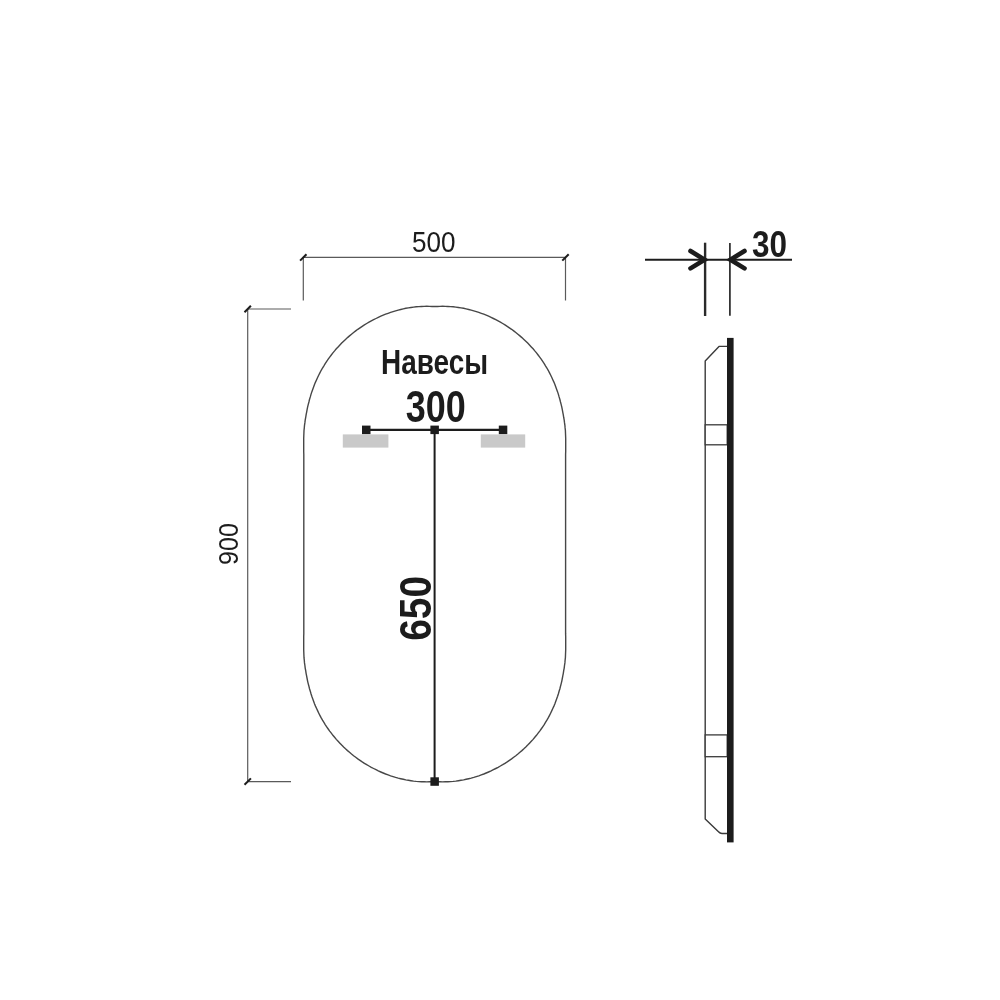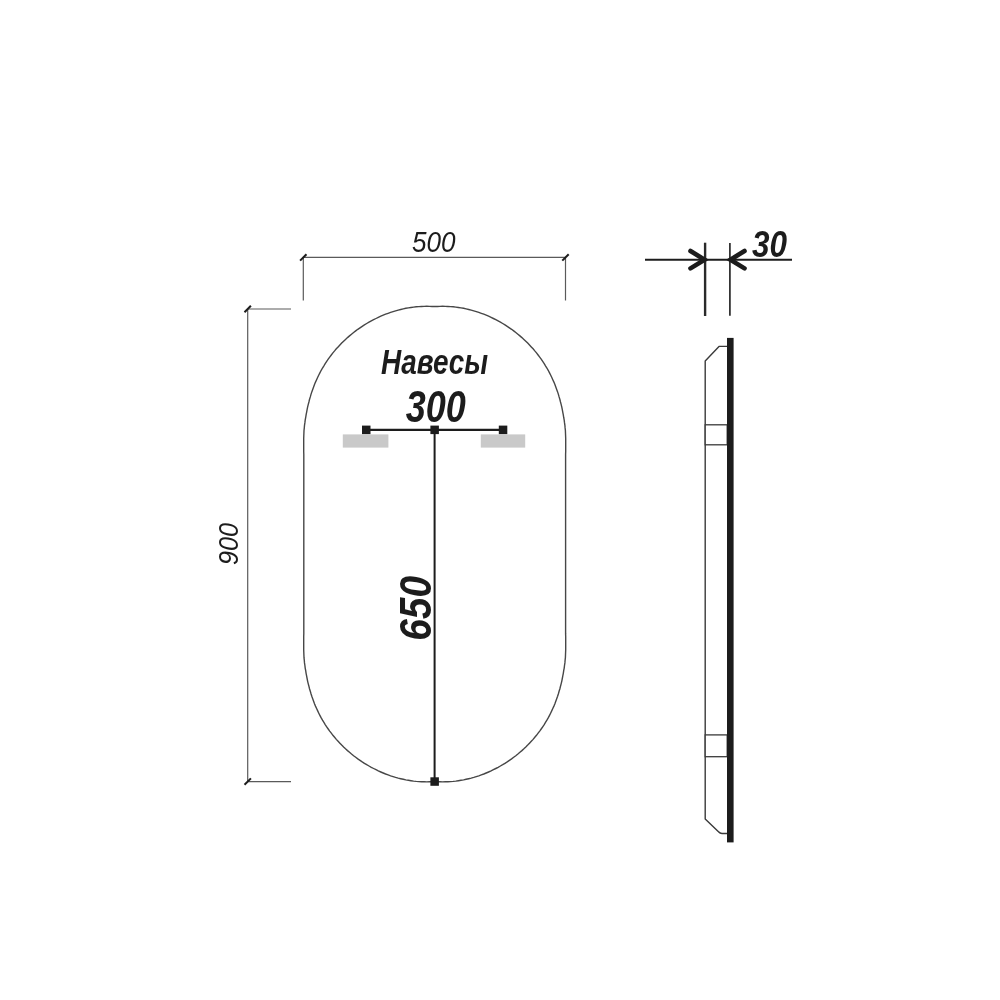--- a/index.html
+++ b/index.html
@@ -1,16 +1,16 @@
 <!DOCTYPE html>
 <html><head>
 <meta charset="utf-8">
 <style>
   html,body { margin:0; padding:0; background:#ffffff; }
-  .wrap { width:1000px; height:1000px; position:relative;font-style:italic; }
+  .wrap { width:1000px; height:1000px; position:relative; }
   svg { position:absolute; top:0; left:0; }
   text { font-family:"Liberation Sans", sans-serif; fill:#1c1c1c; -webkit-font-smoothing:antialiased; }
 </style>
 </head>
 <body>
 <div class="wrap">
 <svg width="1000" height="1000" viewBox="0 0 1000 1000">
 
   <path d="M434.7,306.4 L432.0,306.5 L429.4,306.4 L426.8,306.3 L424.1,306.4 L421.5,306.5 L418.9,306.6 L416.2,306.8 L413.6,307.1 L411.0,307.5 L408.4,307.9 L405.8,308.3 L403.3,308.9 L400.7,309.5 L398.2,310.1 L395.6,310.8 L393.1,311.6 L390.6,312.4 L388.1,313.3 L385.6,314.2 L383.2,315.2 L380.8,316.2 L378.3,317.3 L376.0,318.5 L373.6,319.7 L371.3,320.9 L369.0,322.2 L366.7,323.5 L364.4,324.9 L362.2,326.3 L360.0,327.8 L357.8,329.3 L355.7,330.9 L353.6,332.5 L351.5,334.2 L349.5,335.9 L347.5,337.6 L345.5,339.4 L343.6,341.2 L341.7,343.1 L339.9,345.0 L338.1,346.9 L336.3,348.8 L334.6,350.9 L332.9,352.9 L331.3,355.0 L329.7,357.1 L328.2,359.2 L326.7,361.4 L325.2,363.6 L323.9,365.8 L322.5,368.0 L321.2,370.3 L320.0,372.6 L318.8,375.0 L317.7,377.3 L316.6,379.7 L315.5,382.1 L314.5,384.5 L313.6,387.0 L312.7,389.5 L311.8,391.9 L311.0,394.4 L310.3,396.9 L309.5,399.5 L308.9,402.0 L308.2,404.6 L307.6,407.1 L307.1,409.7 L306.6,412.3 L306.1,414.9 L305.7,417.5 L305.2,420.1 L304.9,422.7 L304.5,425.3 L304.3,427.9 L304.0,430.5 L303.9,433.2 L303.8,435.8 L303.7,438.4 L303.7,441.1 L303.7,443.7 L303.7,446.4 L303.7,449.0 L303.7,451.7 L303.8,454.3 L303.8,457.0 L303.8,459.6 L303.8,462.3 L303.8,464.9 L303.8,467.6 L303.8,470.3 L303.8,472.9 L303.8,475.6 L303.8,478.3 L303.8,480.9 L303.8,483.6 L303.8,486.2 L303.8,488.9 L303.8,491.6 L303.8,494.2 L303.8,496.9 L303.8,499.5 L303.8,502.2 L303.8,504.8 L303.8,507.5 L303.8,510.1 L303.8,512.7 L303.8,515.4 L303.8,518.0 L303.8,520.6 L303.8,523.2 L303.8,525.9 L303.8,528.5 L303.8,531.1 L303.8,533.7 L303.8,536.3 L303.8,538.9 L303.8,541.4 L303.8,544.1 L303.8,546.8 L303.8,549.3 L303.8,551.9 L303.8,554.5 L303.8,557.1 L303.8,559.7 L303.8,562.3 L303.8,565.0 L303.8,567.6 L303.8,570.2 L303.8,572.8 L303.8,575.5 L303.8,578.1 L303.8,580.7 L303.8,583.4 L303.8,586.0 L303.8,588.7 L303.8,591.3 L303.8,594.0 L303.8,596.6 L303.8,599.3 L303.8,602.0 L303.8,604.6 L303.8,607.3 L303.8,609.9 L303.8,612.6 L303.8,615.3 L303.8,617.9 L303.8,620.6 L303.8,623.3 L303.8,625.9 L303.8,628.6 L303.8,631.2 L303.8,633.9 L303.7,636.5 L303.7,639.2 L303.7,641.8 L303.7,644.5 L303.7,647.1 L303.7,649.8 L303.8,652.4 L303.9,655.0 L304.0,657.7 L304.3,660.3 L304.5,662.9 L304.9,665.5 L305.2,668.1 L305.7,670.7 L306.1,673.3 L306.6,675.9 L307.1,678.5 L307.6,681.1 L308.2,683.6 L308.9,686.2 L309.5,688.7 L310.3,691.3 L311.0,693.8 L311.8,696.3 L312.7,698.7 L313.6,701.2 L314.5,703.7 L315.5,706.1 L316.6,708.5 L317.7,710.9 L318.8,713.2 L320.0,715.6 L321.2,717.9 L322.5,720.2 L323.9,722.4 L325.2,724.6 L326.7,726.8 L328.2,729.0 L329.7,731.1 L331.3,733.2 L332.9,735.3 L334.6,737.3 L336.3,739.4 L338.1,741.3 L339.9,743.2 L341.7,745.1 L343.6,747.0 L345.5,748.8 L347.5,750.6 L349.5,752.3 L351.5,754.0 L353.6,755.7 L355.7,757.3 L357.8,758.9 L360.0,760.4 L362.2,761.9 L364.4,763.3 L366.7,764.7 L369.0,766.0 L371.3,767.3 L373.6,768.5 L376.0,769.7 L378.3,770.9 L380.8,772.0 L383.2,773.0 L385.6,774.0 L388.1,774.9 L390.6,775.8 L393.1,776.6 L395.6,777.4 L398.2,778.1 L400.7,778.7 L403.3,779.3 L405.8,779.9 L408.4,780.3 L411.0,780.7 L413.6,781.1 L416.2,781.4 L418.9,781.6 L421.5,781.7 L424.1,781.8 L426.8,781.9 L429.4,781.8 L432.0,781.7 L434.7,781.8 L437.4,781.7 L440.0,781.8 L442.6,781.9 L445.3,781.8 L447.9,781.7 L450.5,781.6 L453.2,781.4 L455.8,781.1 L458.4,780.7 L461.0,780.3 L463.6,779.9 L466.1,779.3 L468.7,778.7 L471.2,778.1 L473.8,777.4 L476.3,776.6 L478.8,775.8 L481.3,774.9 L483.8,774.0 L486.2,773.0 L488.6,772.0 L491.1,770.9 L493.4,769.7 L495.8,768.5 L498.1,767.3 L500.4,766.0 L502.7,764.7 L505.0,763.3 L507.2,761.9 L509.4,760.4 L511.6,758.9 L513.7,757.3 L515.8,755.7 L517.9,754.0 L519.9,752.3 L521.9,750.6 L523.9,748.8 L525.8,747.0 L527.7,745.1 L529.5,743.2 L531.3,741.3 L533.1,739.4 L534.8,737.3 L536.5,735.3 L538.1,733.2 L539.7,731.1 L541.2,729.0 L542.7,726.8 L544.2,724.6 L545.5,722.4 L546.9,720.2 L548.2,717.9 L549.4,715.6 L550.6,713.2 L551.7,710.9 L552.8,708.5 L553.9,706.1 L554.9,703.7 L555.8,701.2 L556.7,698.7 L557.6,696.3 L558.4,693.8 L559.1,691.3 L559.9,688.7 L560.5,686.2 L561.2,683.6 L561.8,681.1 L562.3,678.5 L562.8,675.9 L563.3,673.3 L563.7,670.7 L564.2,668.1 L564.5,665.5 L564.9,662.9 L565.1,660.3 L565.4,657.7 L565.5,655.0 L565.6,652.4 L565.7,649.8 L565.7,647.1 L565.7,644.5 L565.7,641.8 L565.7,639.2 L565.7,636.5 L565.6,633.9 L565.6,631.2 L565.6,628.6 L565.6,625.9 L565.6,623.3 L565.6,620.6 L565.6,617.9 L565.6,615.3 L565.6,612.6 L565.6,609.9 L565.6,607.3 L565.6,604.6 L565.6,602.0 L565.6,599.3 L565.6,596.6 L565.6,594.0 L565.6,591.3 L565.6,588.7 L565.6,586.0 L565.6,583.4 L565.6,580.7 L565.6,578.1 L565.6,575.5 L565.6,572.8 L565.6,570.2 L565.6,567.6 L565.6,565.0 L565.6,562.3 L565.6,559.7 L565.6,557.1 L565.6,554.5 L565.6,551.9 L565.6,549.3 L565.6,546.8 L565.6,544.1 L565.6,541.4 L565.6,538.9 L565.6,536.3 L565.6,533.7 L565.6,531.1 L565.6,528.5 L565.6,525.9 L565.6,523.2 L565.6,520.6 L565.6,518.0 L565.6,515.4 L565.6,512.7 L565.6,510.1 L565.6,507.5 L565.6,504.8 L565.6,502.2 L565.6,499.5 L565.6,496.9 L565.6,494.2 L565.6,491.6 L565.6,488.9 L565.6,486.2 L565.6,483.6 L565.6,480.9 L565.6,478.3 L565.6,475.6 L565.6,472.9 L565.6,470.3 L565.6,467.6 L565.6,464.9 L565.6,462.3 L565.6,459.6 L565.6,457.0 L565.6,454.3 L565.7,451.7 L565.7,449.0 L565.7,446.4 L565.7,443.7 L565.7,441.1 L565.7,438.4 L565.6,435.8 L565.5,433.2 L565.4,430.5 L565.1,427.9 L564.9,425.3 L564.5,422.7 L564.2,420.1 L563.7,417.5 L563.3,414.9 L562.8,412.3 L562.3,409.7 L561.8,407.1 L561.2,404.6 L560.5,402.0 L559.9,399.5 L559.1,396.9 L558.4,394.4 L557.6,391.9 L556.7,389.5 L555.8,387.0 L554.9,384.5 L553.9,382.1 L552.8,379.7 L551.7,377.3 L550.6,375.0 L549.4,372.6 L548.2,370.3 L546.9,368.0 L545.5,365.8 L544.2,363.6 L542.7,361.4 L541.2,359.2 L539.7,357.1 L538.1,355.0 L536.5,352.9 L534.8,350.9 L533.1,348.8 L531.3,346.9 L529.5,345.0 L527.7,343.1 L525.8,341.2 L523.9,339.4 L521.9,337.6 L519.9,335.9 L517.9,334.2 L515.8,332.5 L513.7,330.9 L511.6,329.3 L509.4,327.8 L507.2,326.3 L505.0,324.9 L502.7,323.5 L500.4,322.2 L498.1,320.9 L495.8,319.7 L493.4,318.5 L491.1,317.3 L488.6,316.2 L486.2,315.2 L483.8,314.2 L481.3,313.3 L478.8,312.4 L476.3,311.6 L473.8,310.8 L471.2,310.1 L468.7,309.5 L466.1,308.9 L463.6,308.3 L461.0,307.9 L458.4,307.5 L455.8,307.1 L453.2,306.8 L450.5,306.6 L447.9,306.5 L445.3,306.4 L442.6,306.3 L440.0,306.4 L437.4,306.5 L434.7,306.4 Z" fill="#ffffff" stroke="#474747" stroke-width="1.4"></path>
 

